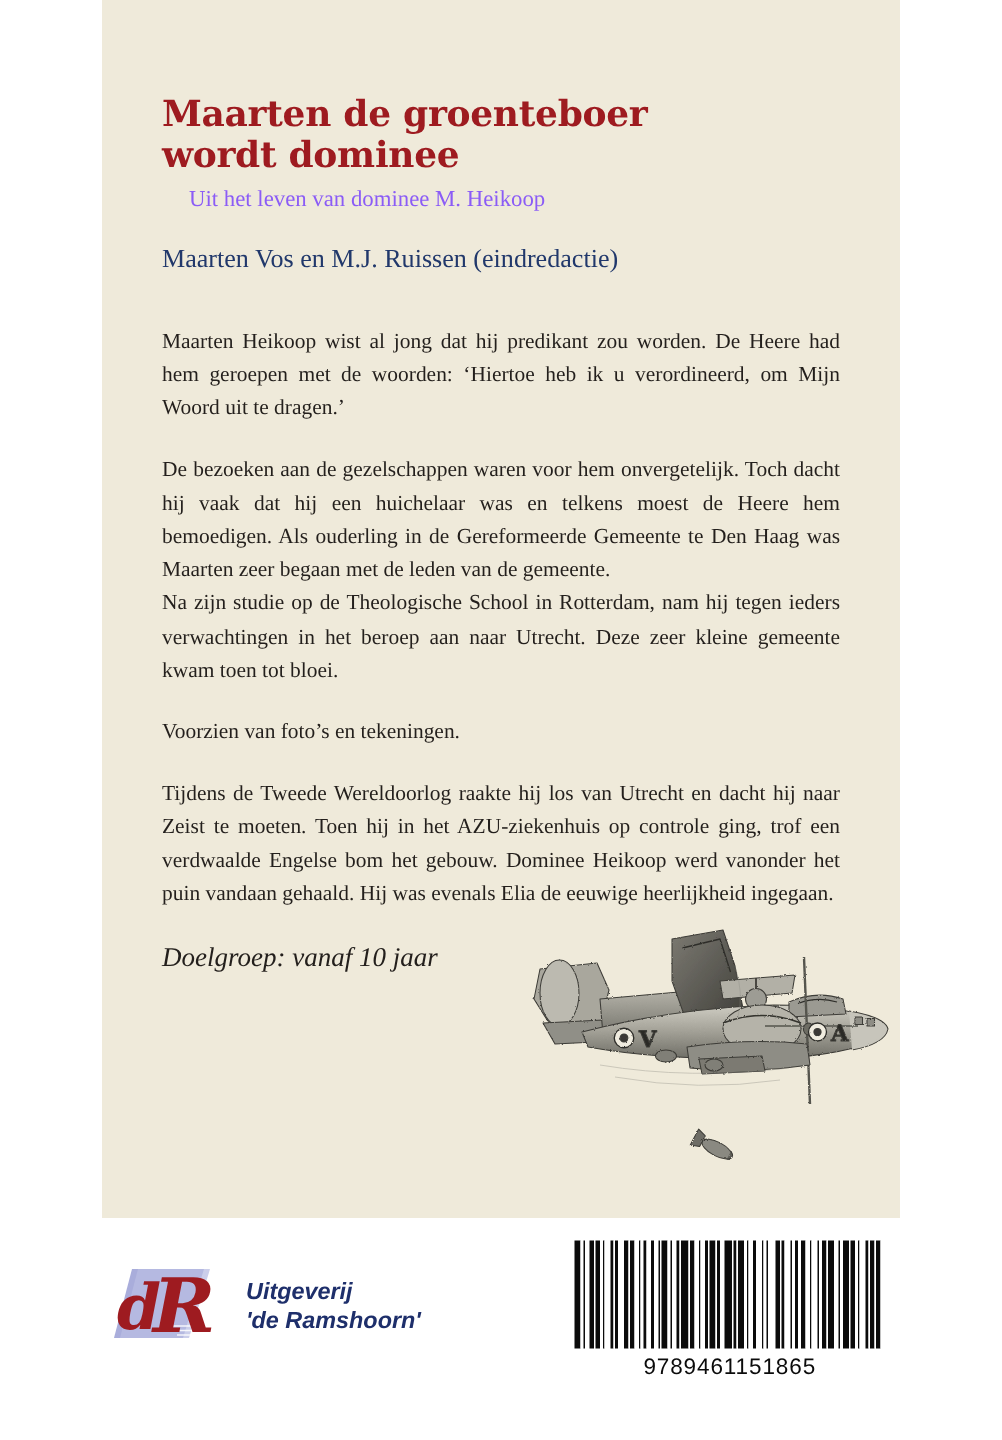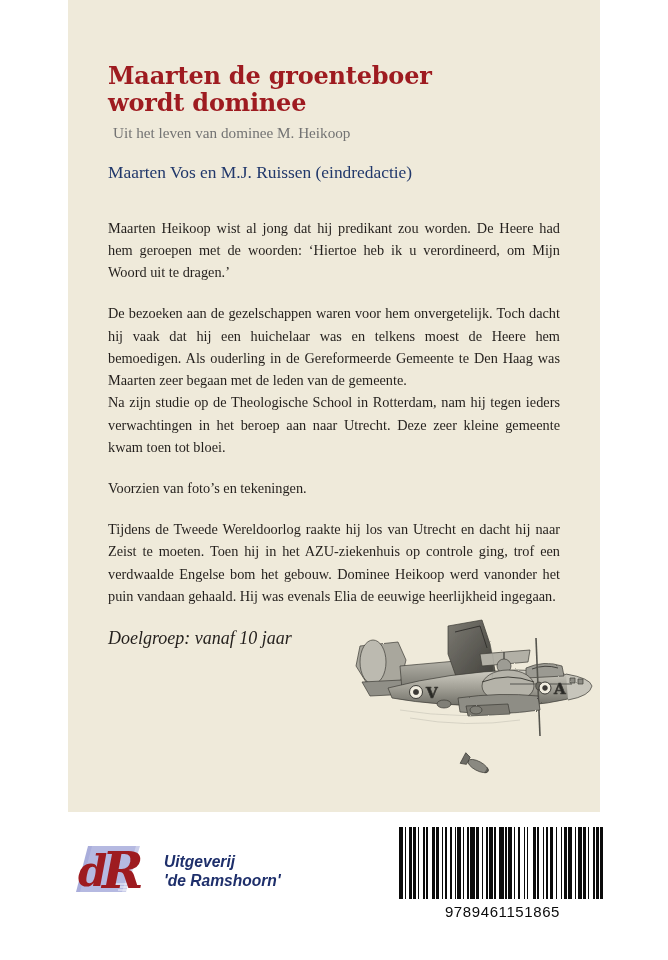--- a/index.html
+++ b/index.html
@@ -37,25 +37,25 @@
     margin: 0;
     font-family: "DejaVu Serif", serif;
     font-weight: bold;
     font-size: 24px;
     line-height: 1.14;
     color: #9e1b20;
     letter-spacing: -0.2px;
   }
 
   #book-subtitle {
-    margin: 7px 0 0 5px;
+    margin: 7px 0 0 18px;
     font-family: "Liberation Serif", serif;
     font-size: 15.2px;
     line-height: 1.2;
-    color: #737373;
+    color: #8b5cf6;
   }
 
   #book-authors {
     margin: 20px 0 0 0;
     font-family: "Liberation Serif", serif;
     font-size: 17.4px;
     line-height: 1.2;
     color: #21386b;
   }
 
@@ -116,21 +116,21 @@
     font-style: italic;
     font-size: 15.6px;
     line-height: 1.24;
     color: #1e2f6b;
     white-space: pre-line;
   }
 
   
   #barcode-block {
     position: absolute;
-    left: 399px;
+    left: 383px;
     top: 827px;
     width: 207px;
   }
   #barcode-bars {
     height: 72px;
     display: flex;
     align-items: stretch;
     background: #ffffff;
   }
   #barcode-bars .bar { background: #0b0b0b; }

